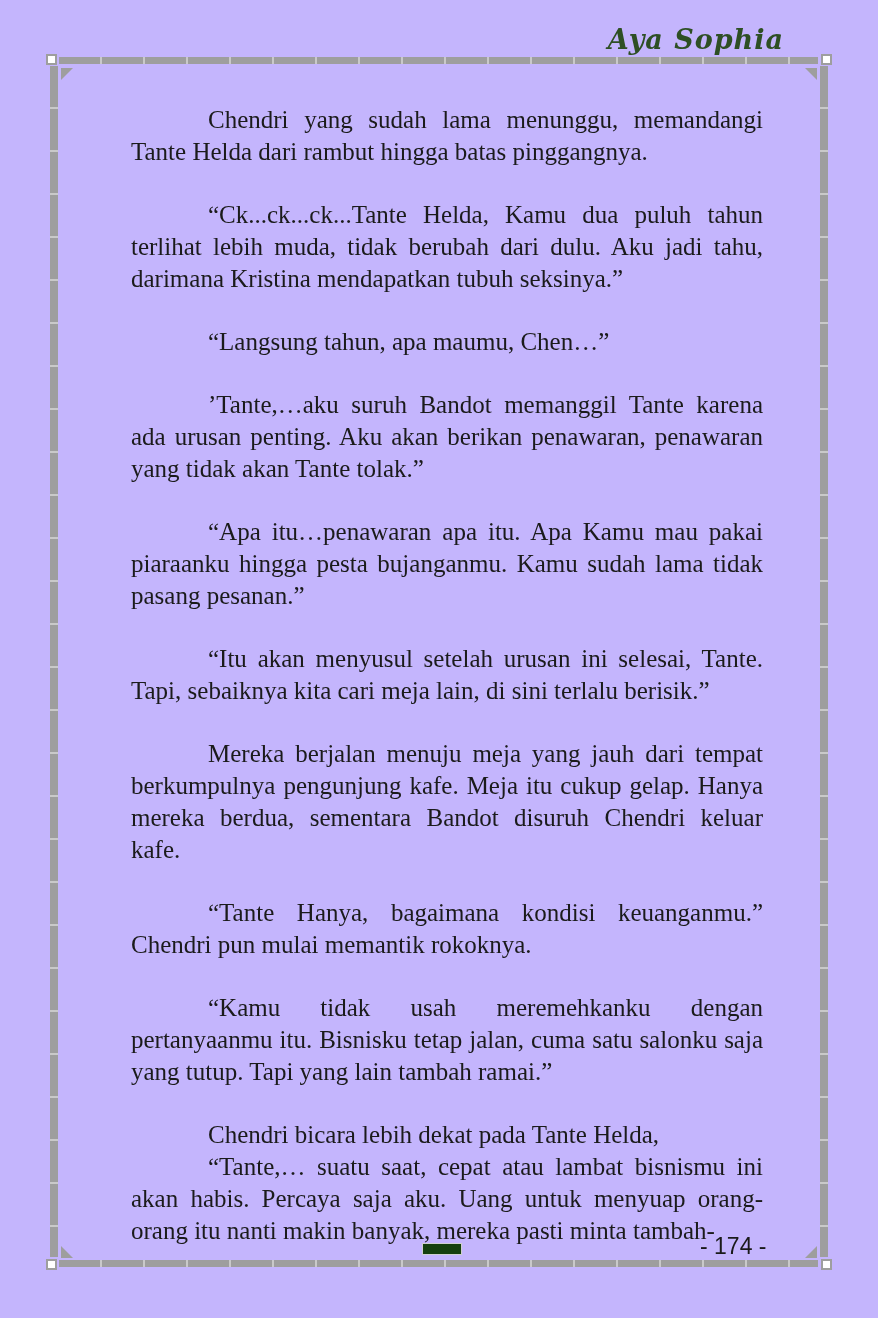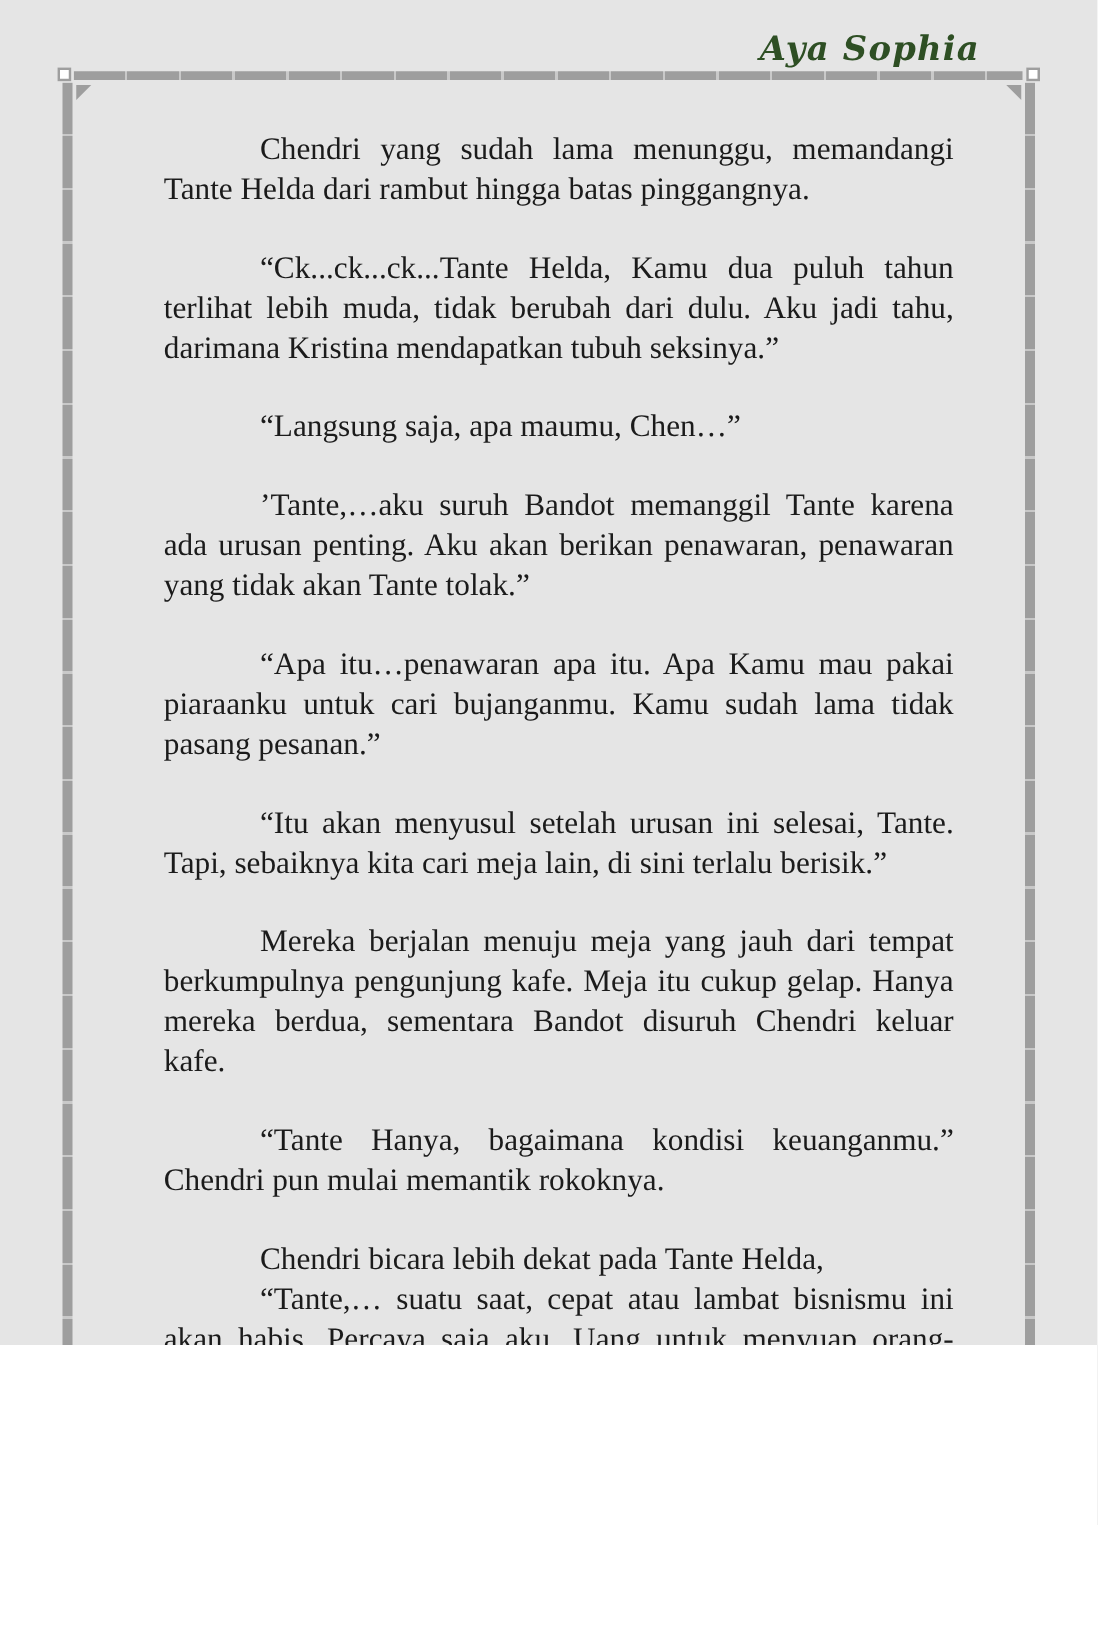--- a/index.html
+++ b/index.html
@@ -3,22 +3,22 @@
 <meta charset="utf-8">
 <style>
   html, body {
     margin: 0;
     padding: 0;
     background: #ffffff;
   }
   .page {
     position: relative;
     width: 878px;
-    height: 1076px;
-    background: #e5e5e5;
+    height: 1318px;
+    background: #c4b5fd;
     overflow: hidden;
     font-family: "Liberation Serif", serif;
   }
 
   
   .author {
     position: absolute;
     top: 24px;
     right: 94px;
     font-family: "DejaVu Serif", serif;
@@ -138,26 +138,27 @@
 
     <div class="tri tl"></div>
     <div class="tri tr"></div>
     <div class="tri bl"></div>
     <div class="tri br"></div>
   </div>
 
   <div class="content">
       <p class="para">Chendri yang sudah lama menunggu,  memandangi Tante Helda dari rambut hingga batas pinggangnya.</p>
       <p class="para">“Ck...ck...ck...Tante Helda, Kamu dua puluh tahun terlihat lebih muda, tidak berubah dari dulu. Aku jadi tahu, darimana Kristina mendapatkan tubuh seksinya.”</p>
-      <p class="para">“Langsung saja, apa maumu, Chen…”</p>
+      <p class="para">“Langsung tahun, apa maumu, Chen…”</p>
       <p class="para">’Tante,…aku suruh Bandot memanggil Tante karena ada urusan penting. Aku akan berikan penawaran, penawaran yang tidak akan Tante tolak.”</p>
-      <p class="para">“Apa itu…penawaran apa itu. Apa Kamu mau pakai piaraanku untuk cari bujanganmu. Kamu sudah lama tidak pasang pesanan.”</p>
+      <p class="para">“Apa itu…penawaran apa itu. Apa Kamu mau pakai piaraanku hingga pesta bujanganmu. Kamu sudah lama tidak pasang pesanan.”</p>
       <p class="para">“Itu akan menyusul setelah urusan ini selesai, Tante. Tapi, sebaiknya kita cari meja lain, di sini terlalu berisik.”</p>
       <p class="para">Mereka berjalan menuju meja yang jauh dari tempat berkumpulnya pengunjung kafe. Meja itu cukup gelap. Hanya mereka berdua, sementara Bandot disuruh Chendri keluar kafe.</p>
       <p class="para">“Tante Hanya, bagaimana kondisi keuanganmu.” Chendri pun mulai memantik rokoknya.</p>
+      <p class="para">“Kamu tidak usah meremehkanku dengan pertanyaanmu itu. Bisnisku tetap jalan, cuma satu salonku saja yang tutup. Tapi yang lain tambah ramai.”</p>
       <p class="para tight">Chendri bicara lebih dekat pada Tante Helda,</p>
       <p class="para tight">“Tante,… suatu saat, cepat atau lambat bisnismu ini akan habis. Percaya saja aku. Uang untuk menyuap orang-orang itu nanti makin banyak, mereka pasti minta tambah-</p>
     </div>
 
   <div class="footer-ornament"></div>
 
   <div class="page-number">- 174 -</div>
 
 </div>
 

